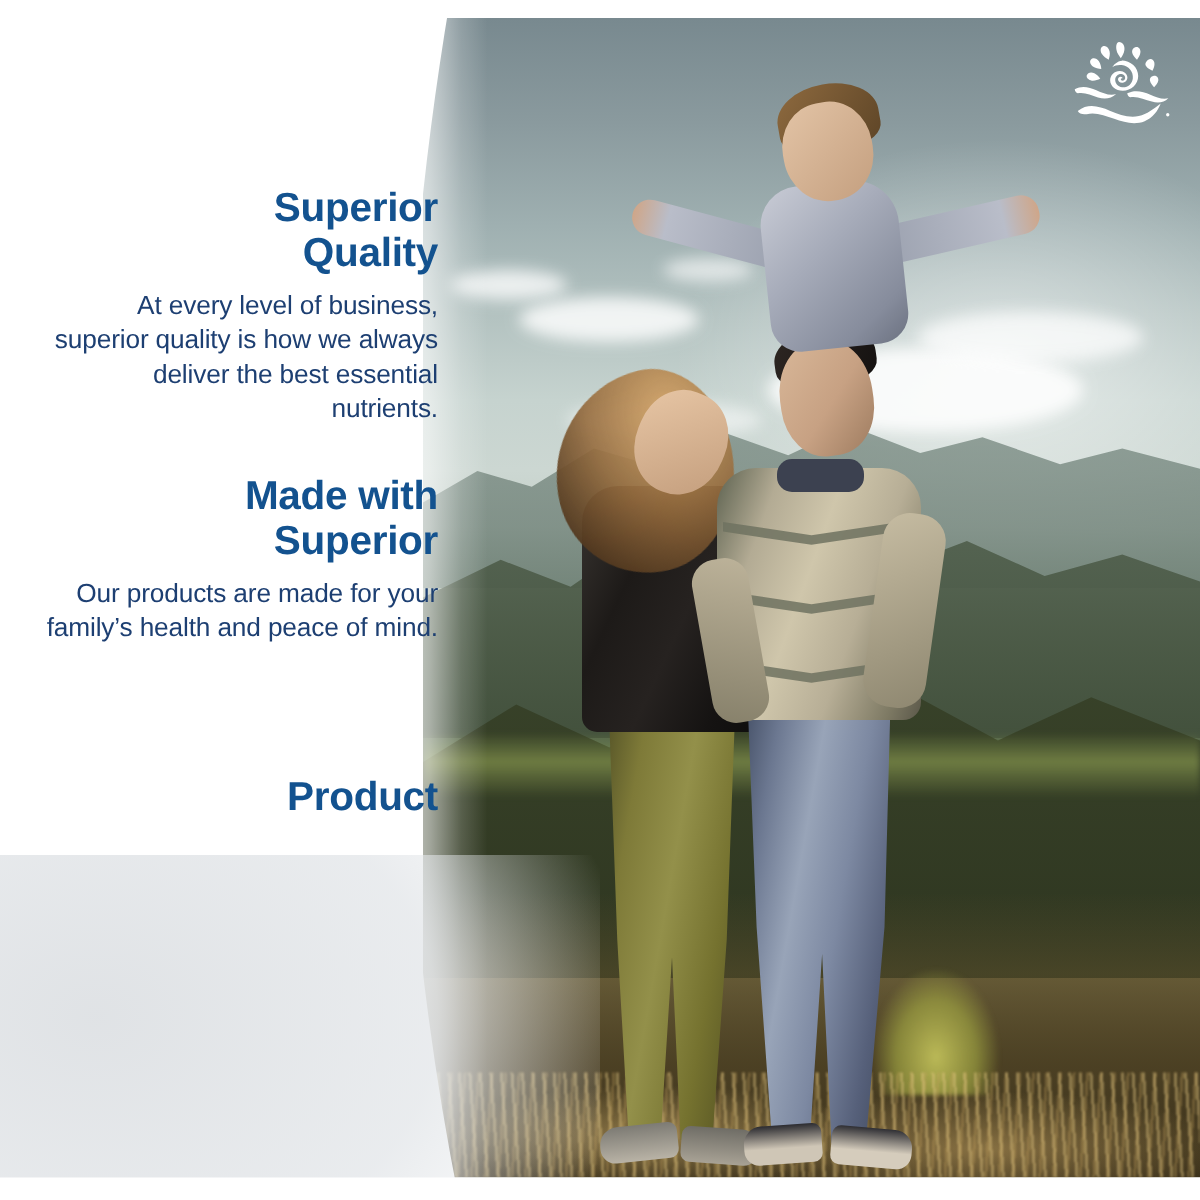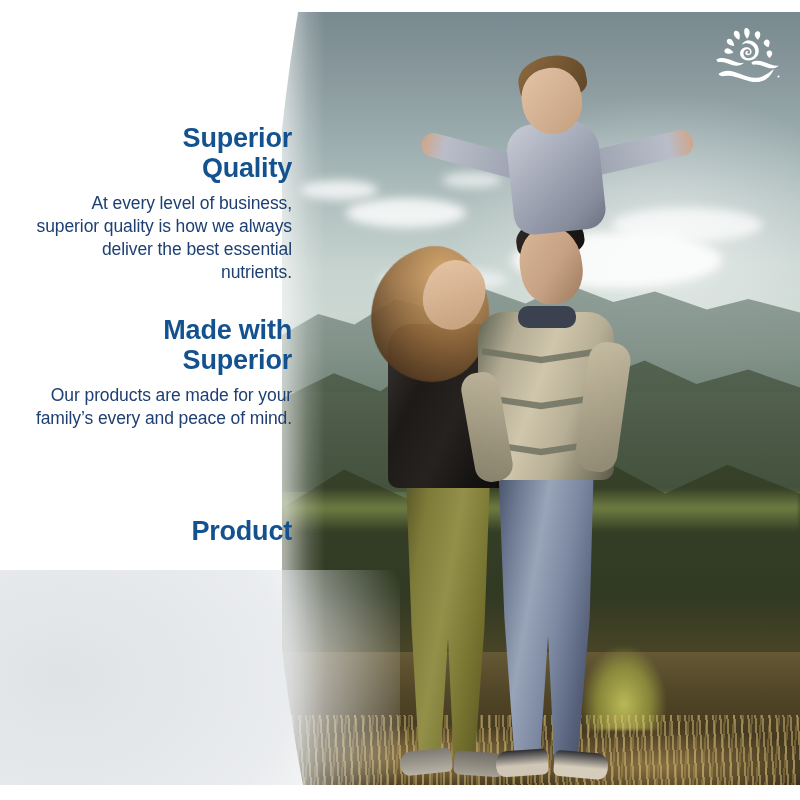--- a/index.html
+++ b/index.html
@@ -401,21 +401,21 @@
         <span>Quality</span>
       </h2>
       <p>At every level of business, superior quality is how we always deliver the best essential nutrients.</p>
     </div>
 
     <div class="block b2">
       <h2>
         <span>Made with</span><br>
         <span>Superior</span>
       </h2>
-      <p>Our products are made for your family’s every and peace of mind.</p>
+      <p>Our products are made for your family’s health and peace of mind.</p>
     </div>
 
     <div class="block b3">
       <h2>
         <span>Product</span><br>
       </h2>
     </div>
 
   </div>
 </div>

